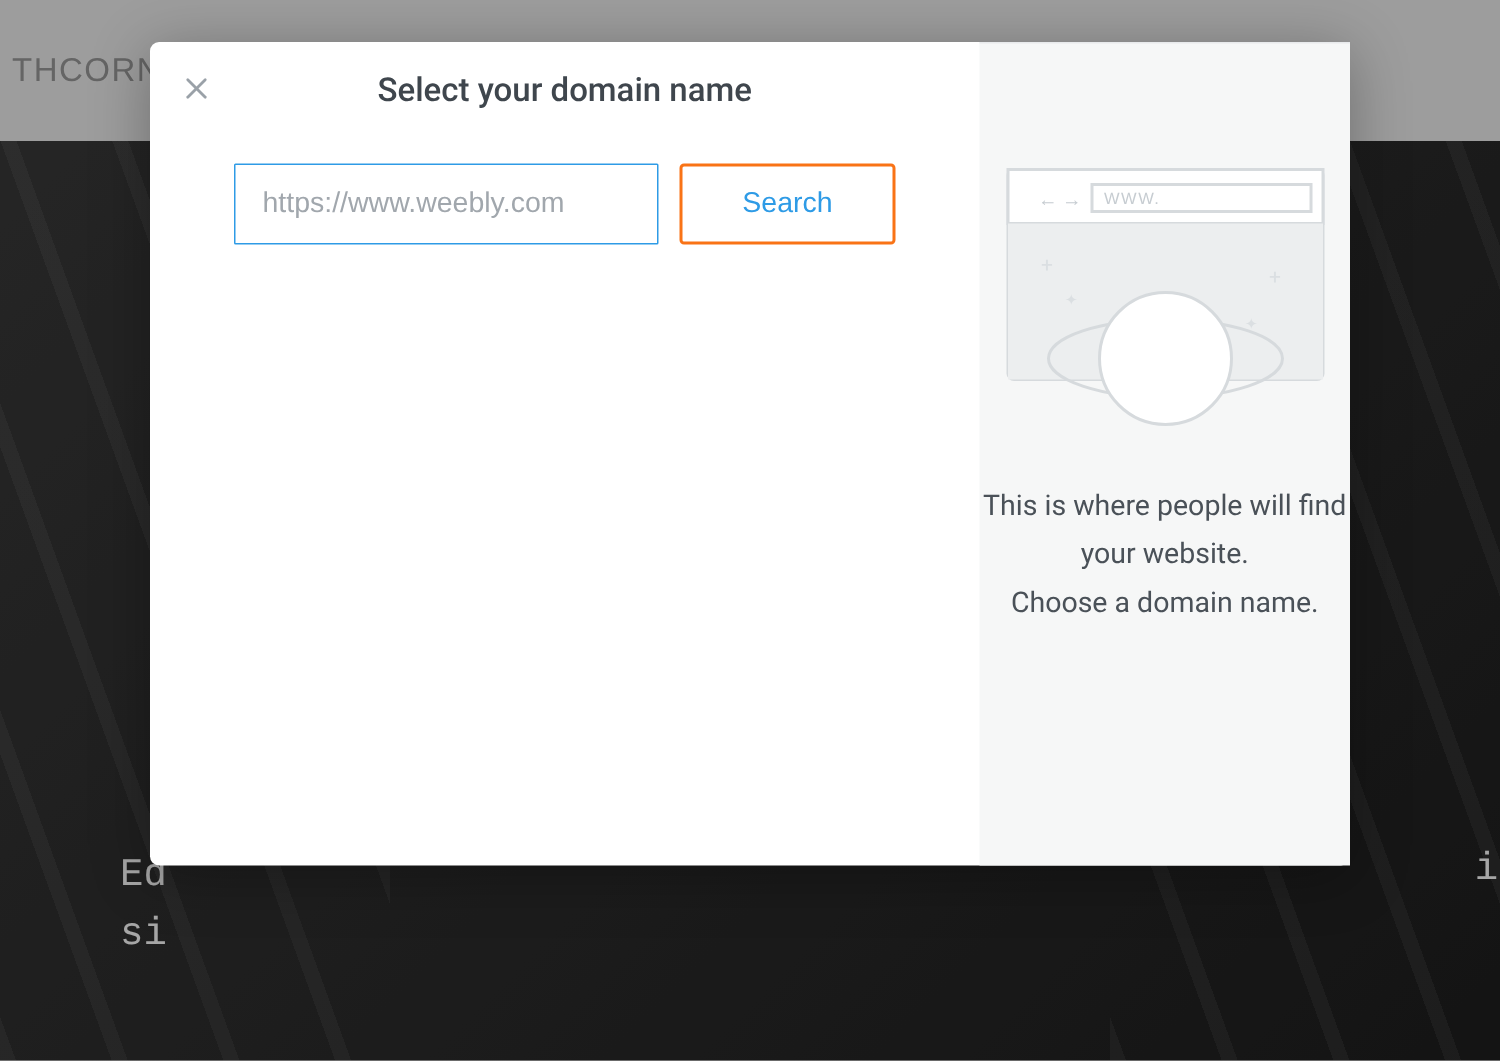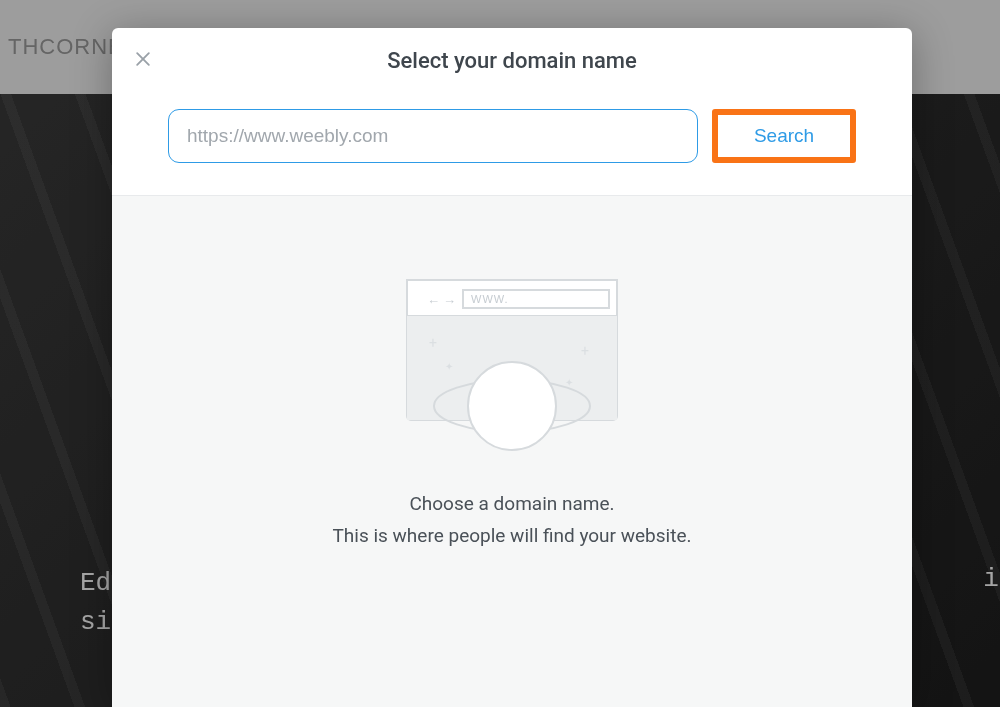--- a/index.html
+++ b/index.html
@@ -37,45 +37,45 @@
       background: repeating-linear-gradient(70deg, rgba(255,255,255,0.06) 0 10px, transparent 10px 70px);
     }
     .bg-hero::before{ left:0;}
     .bg-hero::after{ right:0;}
     .bg-hero-text {
       position:absolute; left:80px; top:470px; color:#fff; font-family: "Courier New", monospace; font-size:26px; line-height:1.5;
     }
     .bg-hero-text-right { position:absolute; right:-30px; top:470px; color:#fff; font-family:"Courier New",monospace; font-size:26px;}
     .overlay { position:absolute; inset:0; background: rgba(0,0,0,0.35);}
     .modal {
-      position: absolute; top: 28px; left: 100px; width: 800px; height: 679px;
+      position: absolute; top: 28px; left: 100px; width: 800px; height: 549px;
       background: #fff; border-radius: 6px; box-shadow: 0 6px 40px rgba(0,0,0,0.3);
-      display: flex; flex-direction: column; margin-left: 12px;
+      display: flex; flex-direction: row;
     }
     .modal-top { padding: 18px 20px 32px; position: relative;}
     .close-icon {
       position: absolute; top: 16px; left: 16px; width: 30px; height: 30px;
       display:flex; align-items:center; justify-content:center; cursor:pointer;
       color: #9aa1a8;
     }
     .close-icon svg { width: 20px; height: 20px; }
     .modal-title {
       text-align:center; font-size: 22px; font-weight: 500; color: #3f464d; margin-top: 2px;
     }
     .search-row {
       margin: 36px 36px 0 36px; display:flex; gap: 14px;
     }
     .domain-input {
-      flex:1; height: 54px; border: 1px solid #2e9be6; border-radius: 11px;
+      flex:1; height: 54px; border: 1px solid #2e9be6; border-radius: 1px;
       font-size: 19px; color:#333; padding: 0 18px;
       caret-color: #333;
     }
     .domain-input::placeholder { color: #a1a7ad; }
     .search-btn {
-      width: 144px; height: 54px; border:6px solid #f97316; background:#fff; border-radius:3px;
+      width: 144px; height: 54px; border:2px solid #f97316; background:#fff; border-radius:3px;
       font-size: 19px; color:#2e9be6; cursor:pointer;
     }
     .already-row {
       text-align:center; margin-top: 38px; font-size: 18px; color: #7b828a;
     }
     .already-row a { color: #2e9be6; text-decoration: none; }
     .modal-bottom {
       flex:1; border-top: 1px solid #e8eaec; background: #f6f7f7;
       display:flex; flex-direction:column; align-items:center; padding-top: 80px;
     }
@@ -128,17 +128,17 @@
         <rect x="10" y="40" width="210" height="104" fill="#eceeef"></rect>
         <text x="32" y="72" fill="#dbdfe2" font-size="14">+</text>
         <text x="48" y="94" fill="#dbdfe2" font-size="10">✦</text>
         <text x="184" y="80" fill="#dbdfe2" font-size="14">+</text>
         <text x="168" y="110" fill="#dbdfe2" font-size="10">✦</text>
         <ellipse cx="115" cy="130" rx="78" ry="26" fill="none" stroke="#d6dadd" stroke-width="2"></ellipse>
         <circle cx="115" cy="130" r="44" fill="#fff" stroke="#d6dadd" stroke-width="2"></circle>
       </svg>
     </div>
     <div class="empty-text">
+      <div>This is where people will find your website.</div>
       <div>Choose a domain name.</div>
-      <div>This is where people will find your website.</div>
     </div>
   </div>
 </div>
 
 </body></html>

